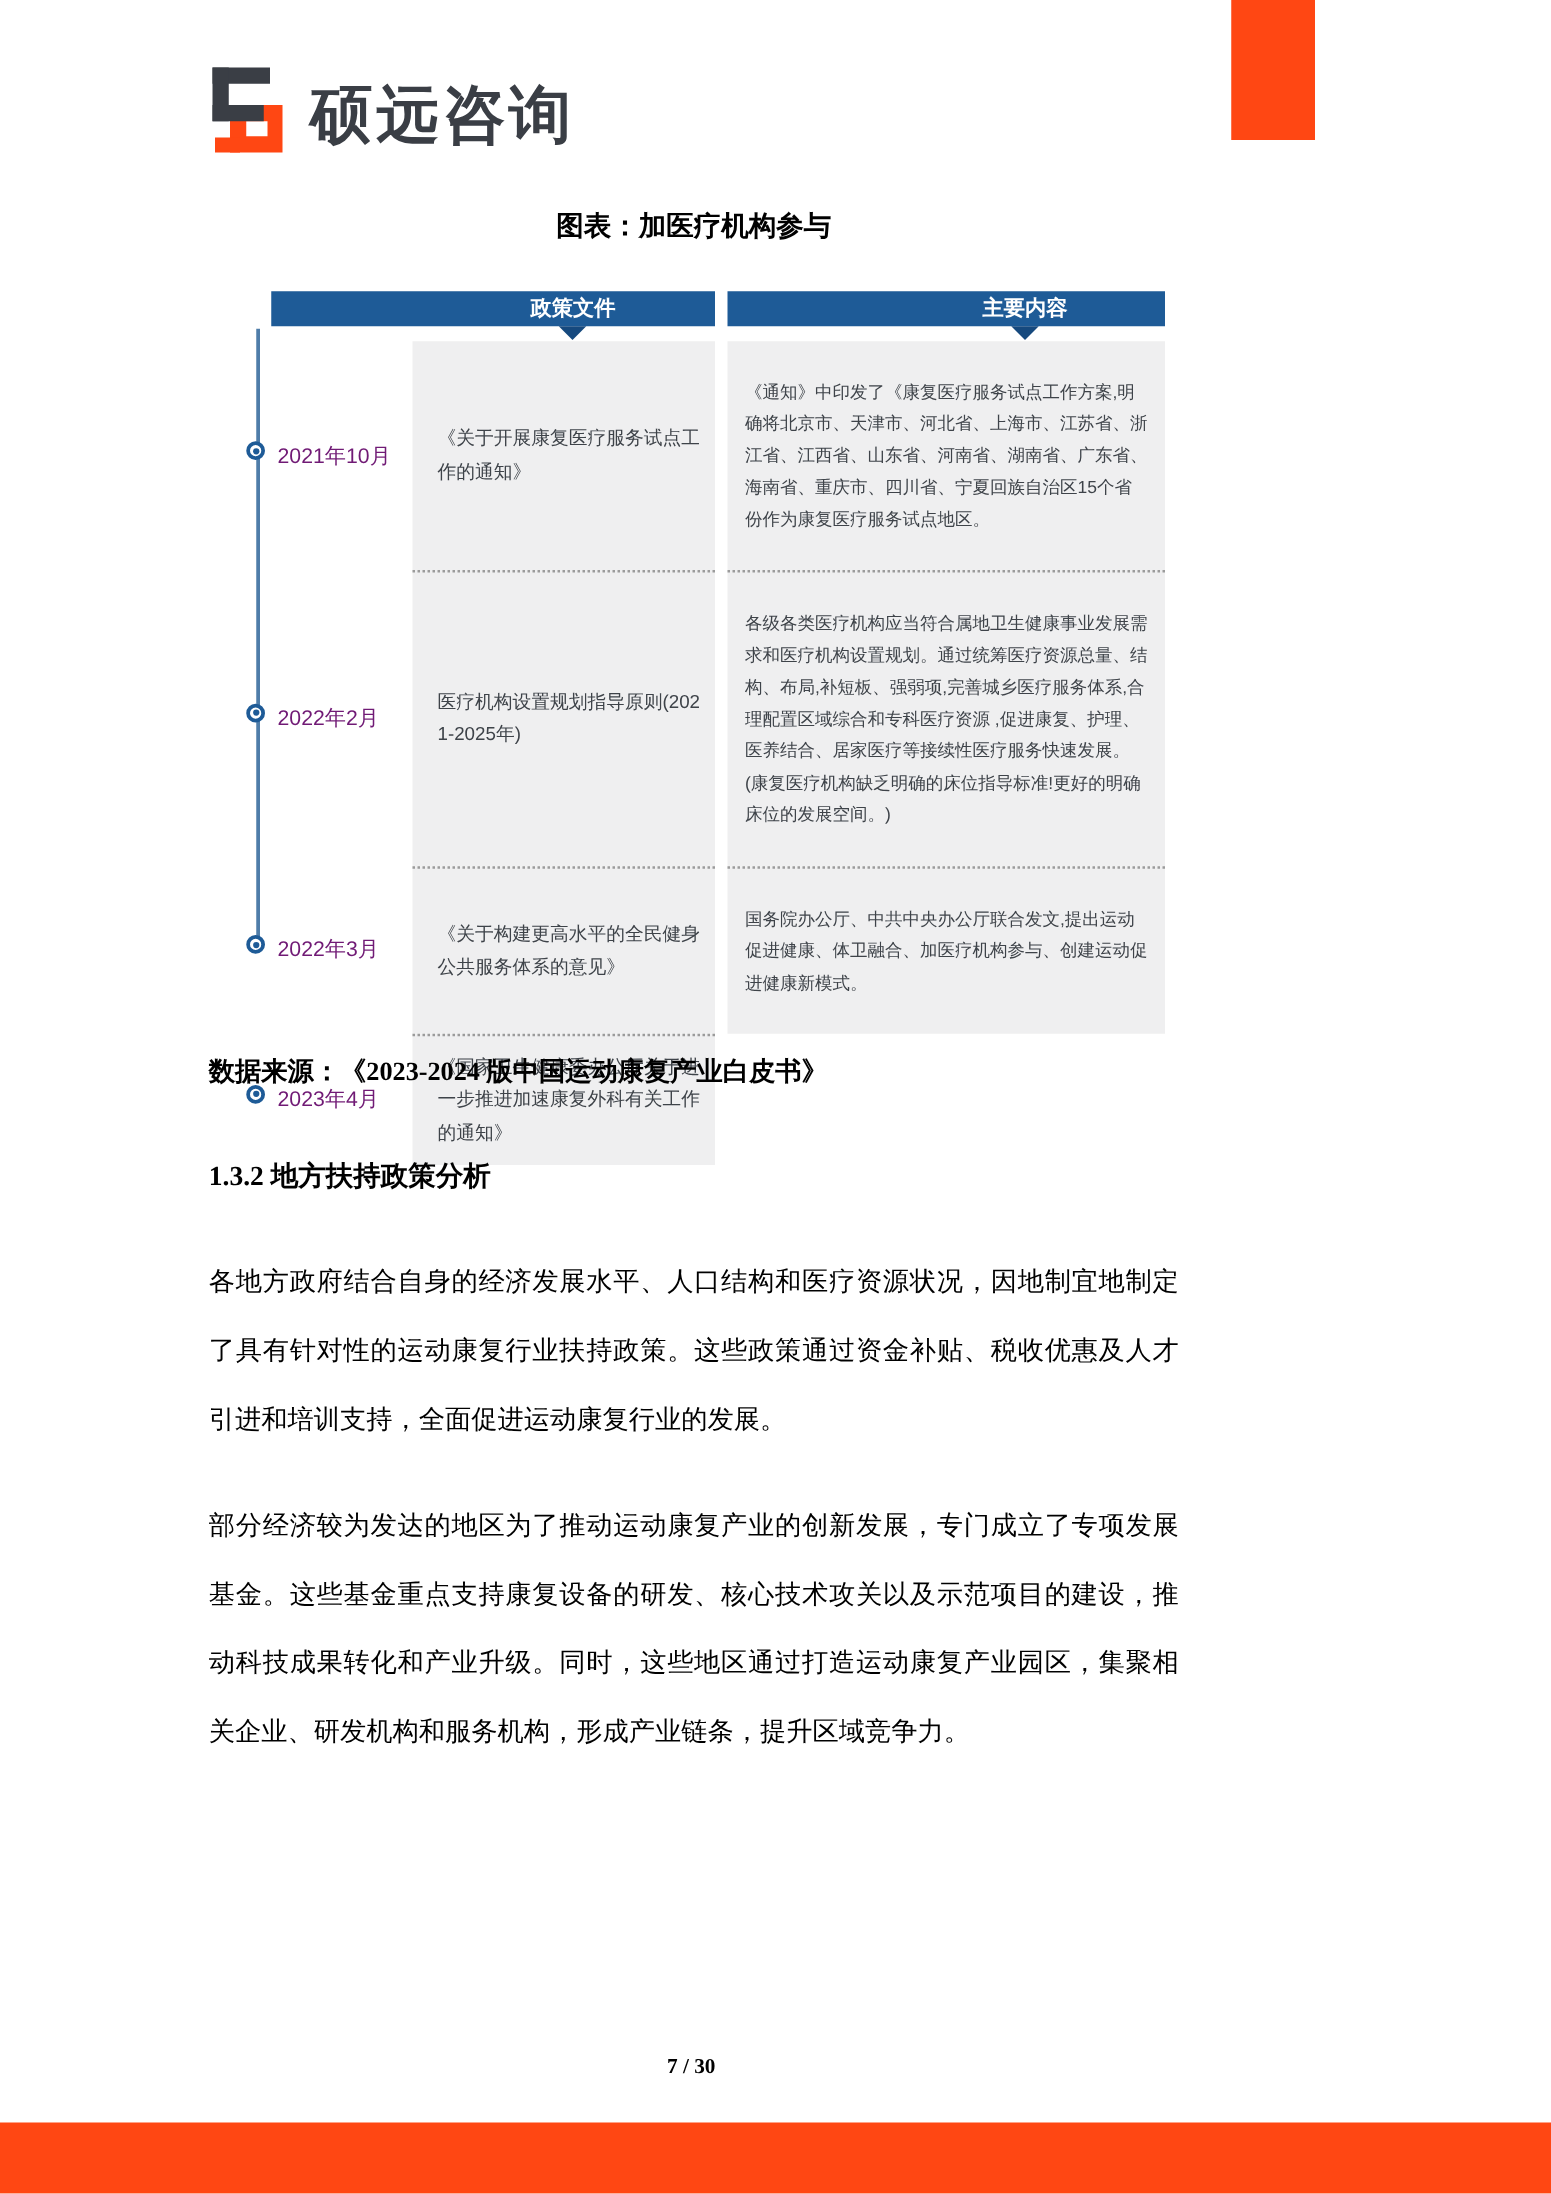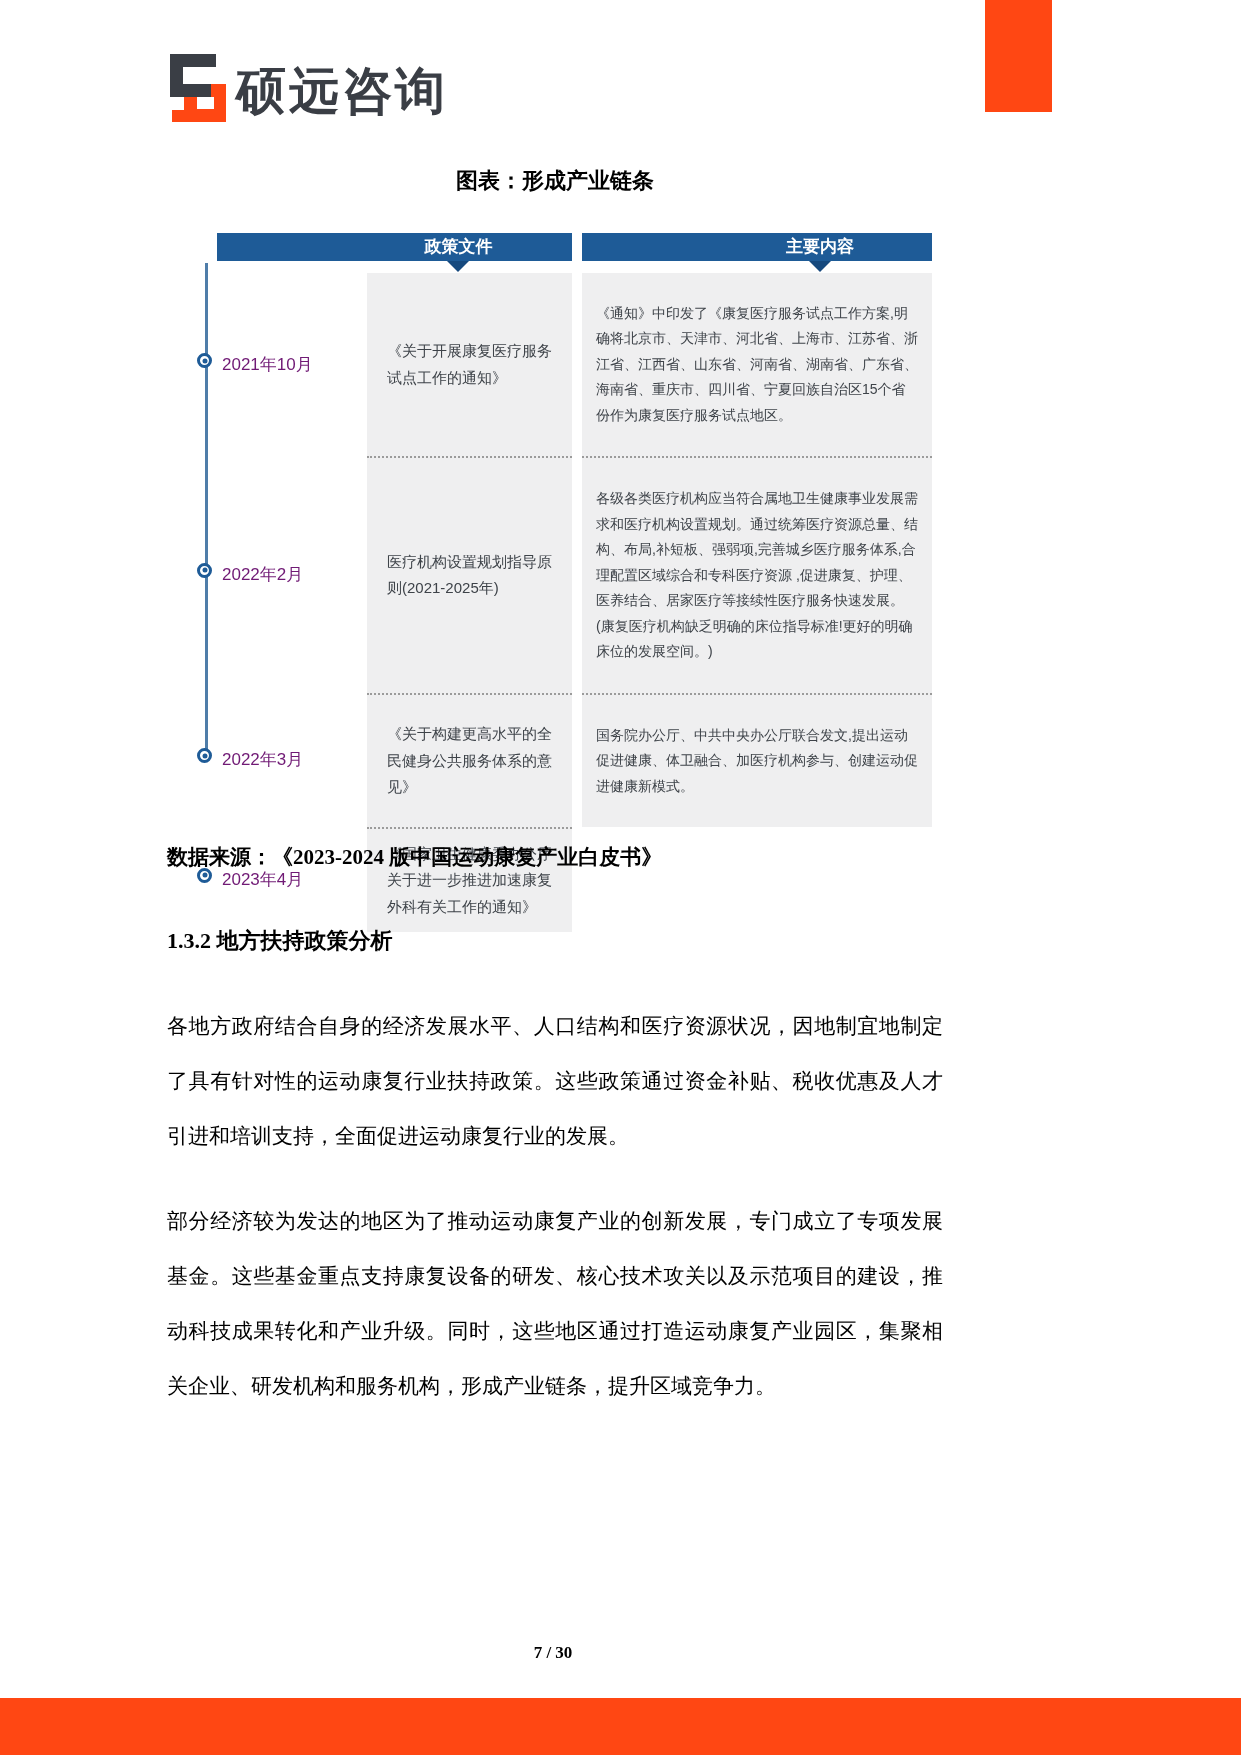--- a/index.html
+++ b/index.html
@@ -5,21 +5,21 @@
   * { margin:0; padding:0; box-sizing:border-box; }
   html,body { background:#ffffff; }
   body { font-family:"Liberation Sans", sans-serif; }
   .page { position:relative; width:1241px; height:1755px; background:#ffffff; overflow:hidden; }
 
   
   .corner-accent { position:absolute; left:985px; top:0; width:67px; height:112px; background:#FF4713; }
   .bottom-bar { position:absolute; left:0; bottom:0; width:100%; height:57px; background:#FF4713; }
 
   
-  .logo { position:absolute; left:168px; top:52px; display:flex; align-items:center; gap:4px; }
+  .logo { position:absolute; left:168px; top:52px; display:flex; align-items:center; gap:16px; }
   .logo-text { font-size:50px; font-weight:bold; color:#3A3E45; letter-spacing:3px; line-height:1; }
 
   
   .fig-title { position:absolute; left:165px; top:166px; width:780px; text-align:center;
                font-size:22px; font-weight:bold; color:#000; }
 
   
   .policy-table { position:absolute; left:195px; top:233px; width:737px; font-family:"Liberation Sans", sans-serif; }
   .timeline-line { position:absolute; left:10px; top:30px; width:3px; height:496px; background:#4F7DA9; }
   .tbl-header { position:relative; height:40px; }
@@ -37,21 +37,21 @@
   .row-2 { min-height:163px; }
   .row-3 { min-height:100px; }
   .row-4 { min-height:97px; }
   .cell-date { display:flex; align-items:flex-start; gap:10px; padding-left:2px; position:relative; z-index:2;
                font-size:17px; color:#701a75; white-space:nowrap; }
   .marker { flex:0 0 auto; width:15px; height:15px; border-radius:50%; border:3px solid #1E5B97;
             background:#ffffff; position:relative; }
   .marker::after { content:""; position:absolute; left:50%; top:50%; transform:translate(-50%,-50%);
                    width:5px; height:5px; border-radius:50%; background:#1E5B97; }
   .cell-policy, .cell-content { background:#EFEFF0; align-self:stretch; display:flex; align-items:center; }
-  .cell-policy { padding:12px 8px 12px 20px;margin-left:37px; }
+  .cell-policy { padding:12px 8px 12px 20px; }
   .cell-content { padding:28px 14px; }
   .cell-policy p { font-size:15px; line-height:1.75; color:#3E4349; word-break:break-all; }
   .cell-content p { font-size:14px; line-height:1.82; color:#3E4349; word-break:break-all; }
   .sep .cell-policy { border-top:2px dotted #9B9B9B; }
   .sep .cell-content { border-top:2px dotted #9B9B9B; }
 
   
   .source-line { position:absolute; left:167px; top:843px; font-family:"Liberation Serif", serif;
                  font-size:21px; font-weight:bold; color:#000; }
   .section-heading { position:absolute; left:167px; top:926px; font-family:"Liberation Serif", serif;
@@ -77,21 +77,21 @@
         <rect x="4" y="58" width="20" height="12" fill="#FF4713"></rect>
         <rect x="29" y="45" width="17" height="12" fill="#ffffff"></rect>
         <rect x="2" y="2" width="46" height="13" fill="#3A3E45"></rect>
         <rect x="2" y="2" width="13" height="43" fill="#3A3E45"></rect>
         <rect x="2" y="32" width="41" height="13" fill="#3A3E45"></rect>
       </svg>
     </span>
     <span class="logo-text">硕远咨询</span>
   </div>
 
-  <div class="fig-title">图表：形成产业链条</div>
+  <div class="fig-title">图表：加医疗机构参与</div>
 
   <div class="policy-table">
     <div class="timeline-line"></div>
 
     <div class="tbl-header">
       <div class="hdr-bar hdr-bar-left">
         <span class="hdr-label">政策文件</span>
         <span class="hdr-pointer"></span>
       </div>
       <div class="hdr-bar hdr-bar-right">

